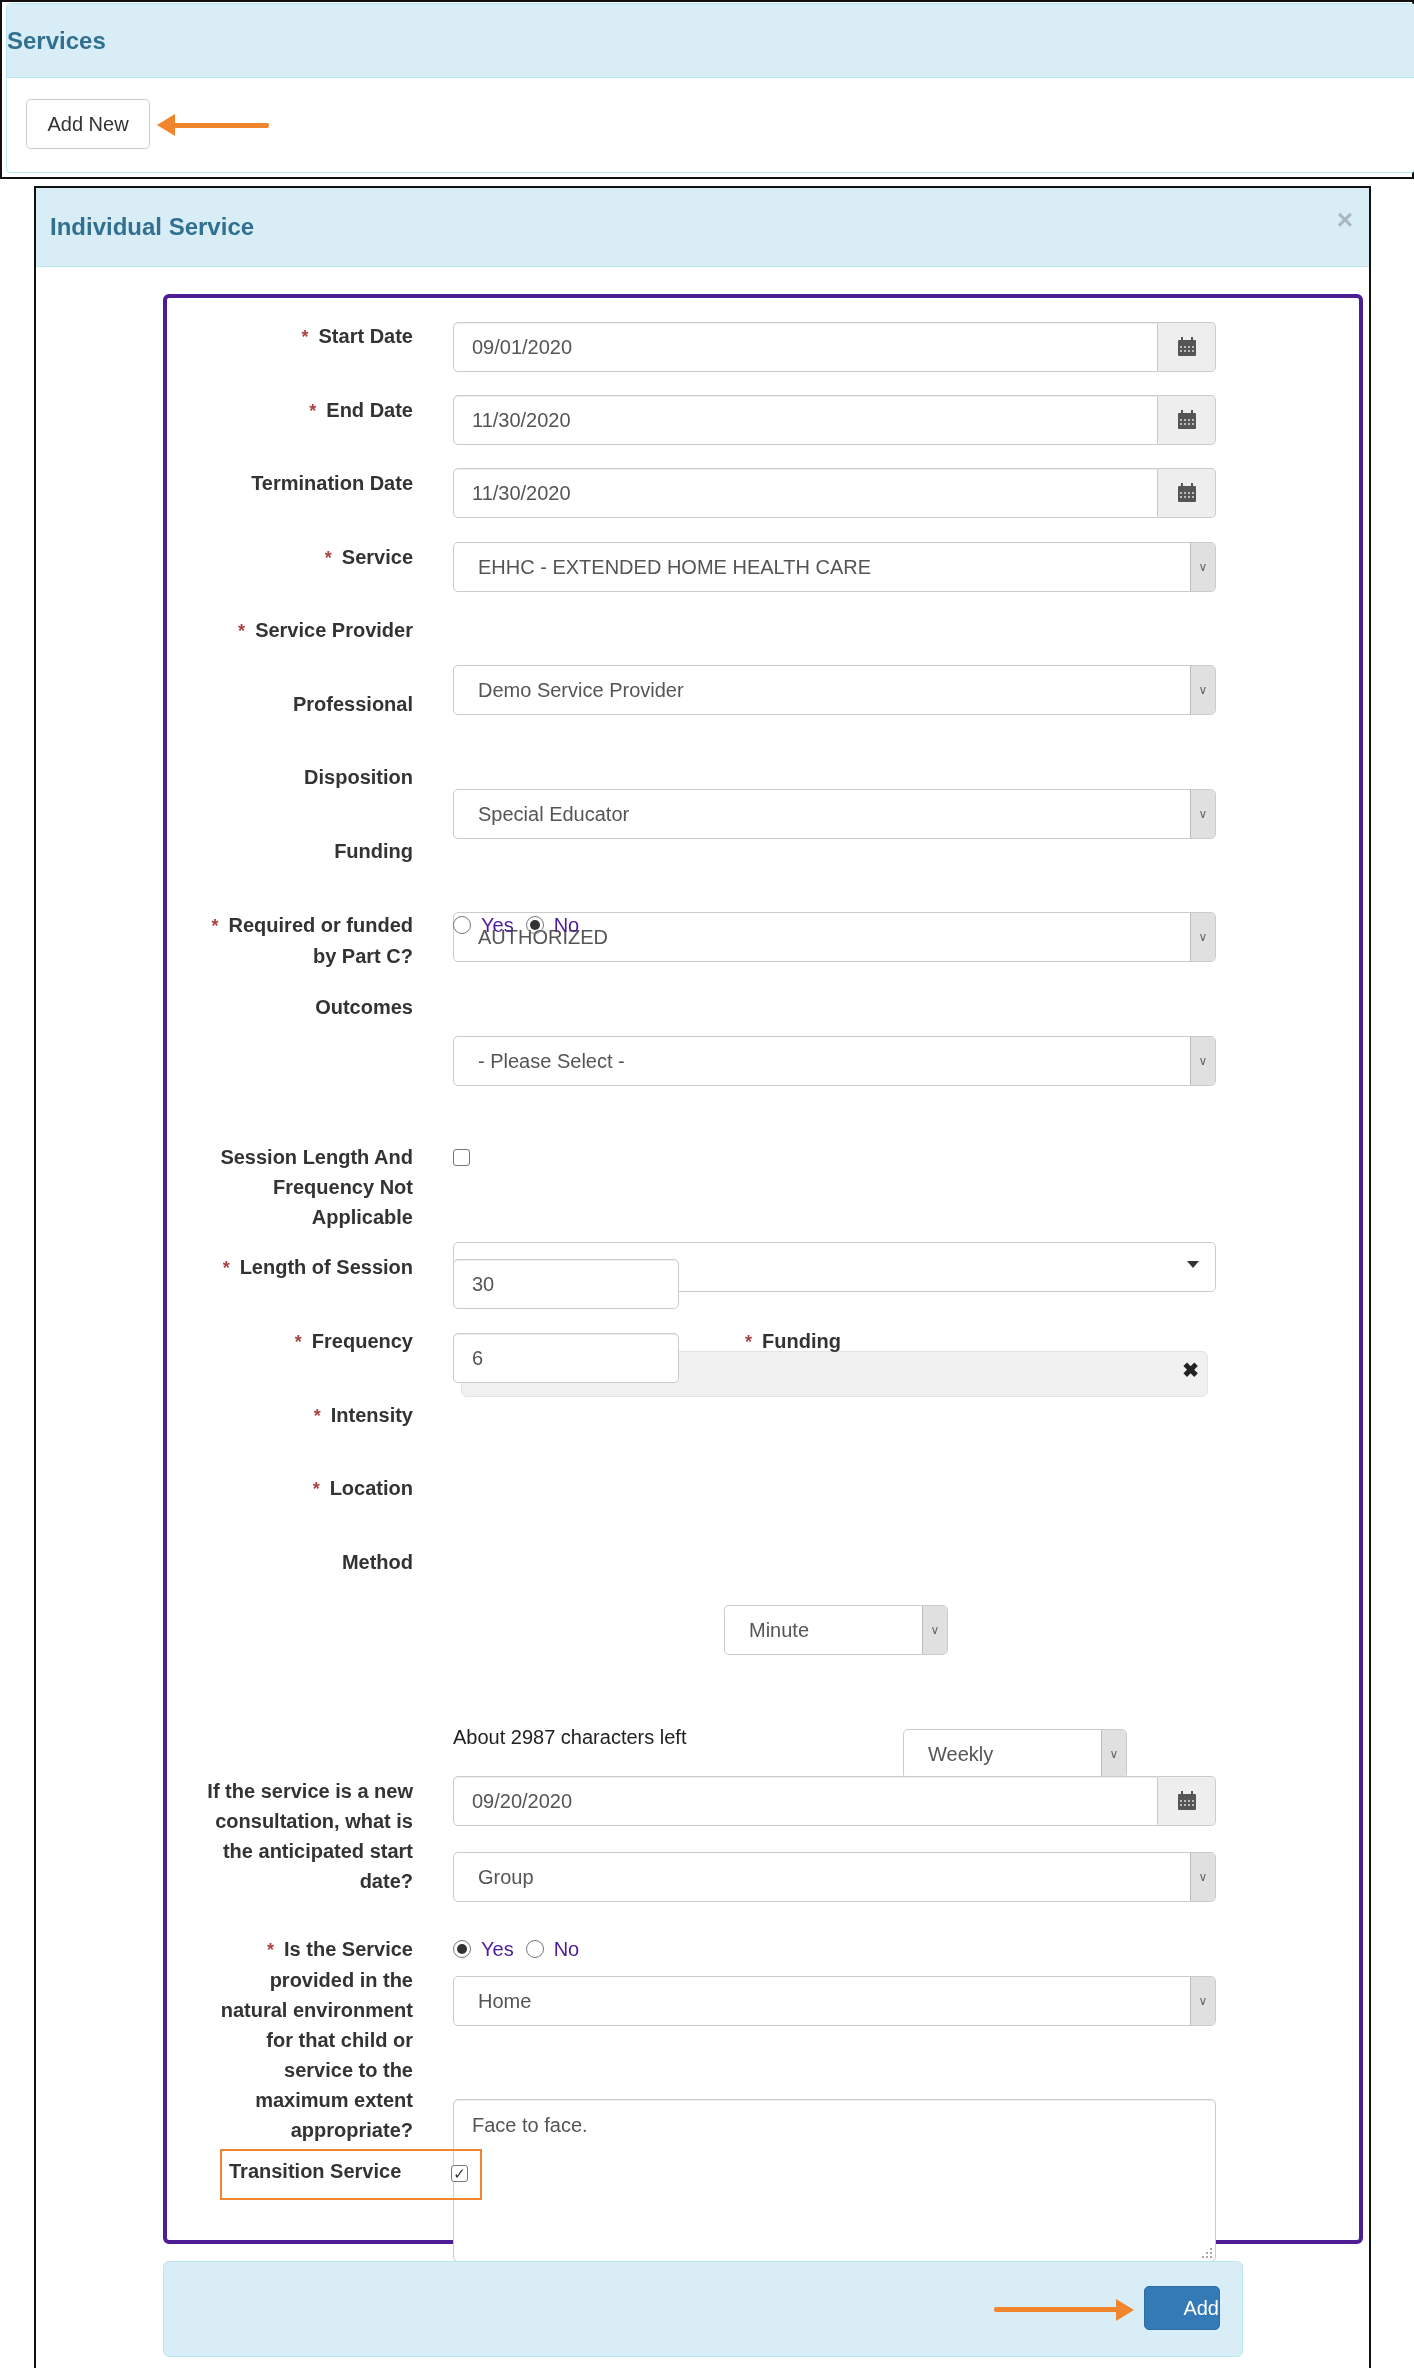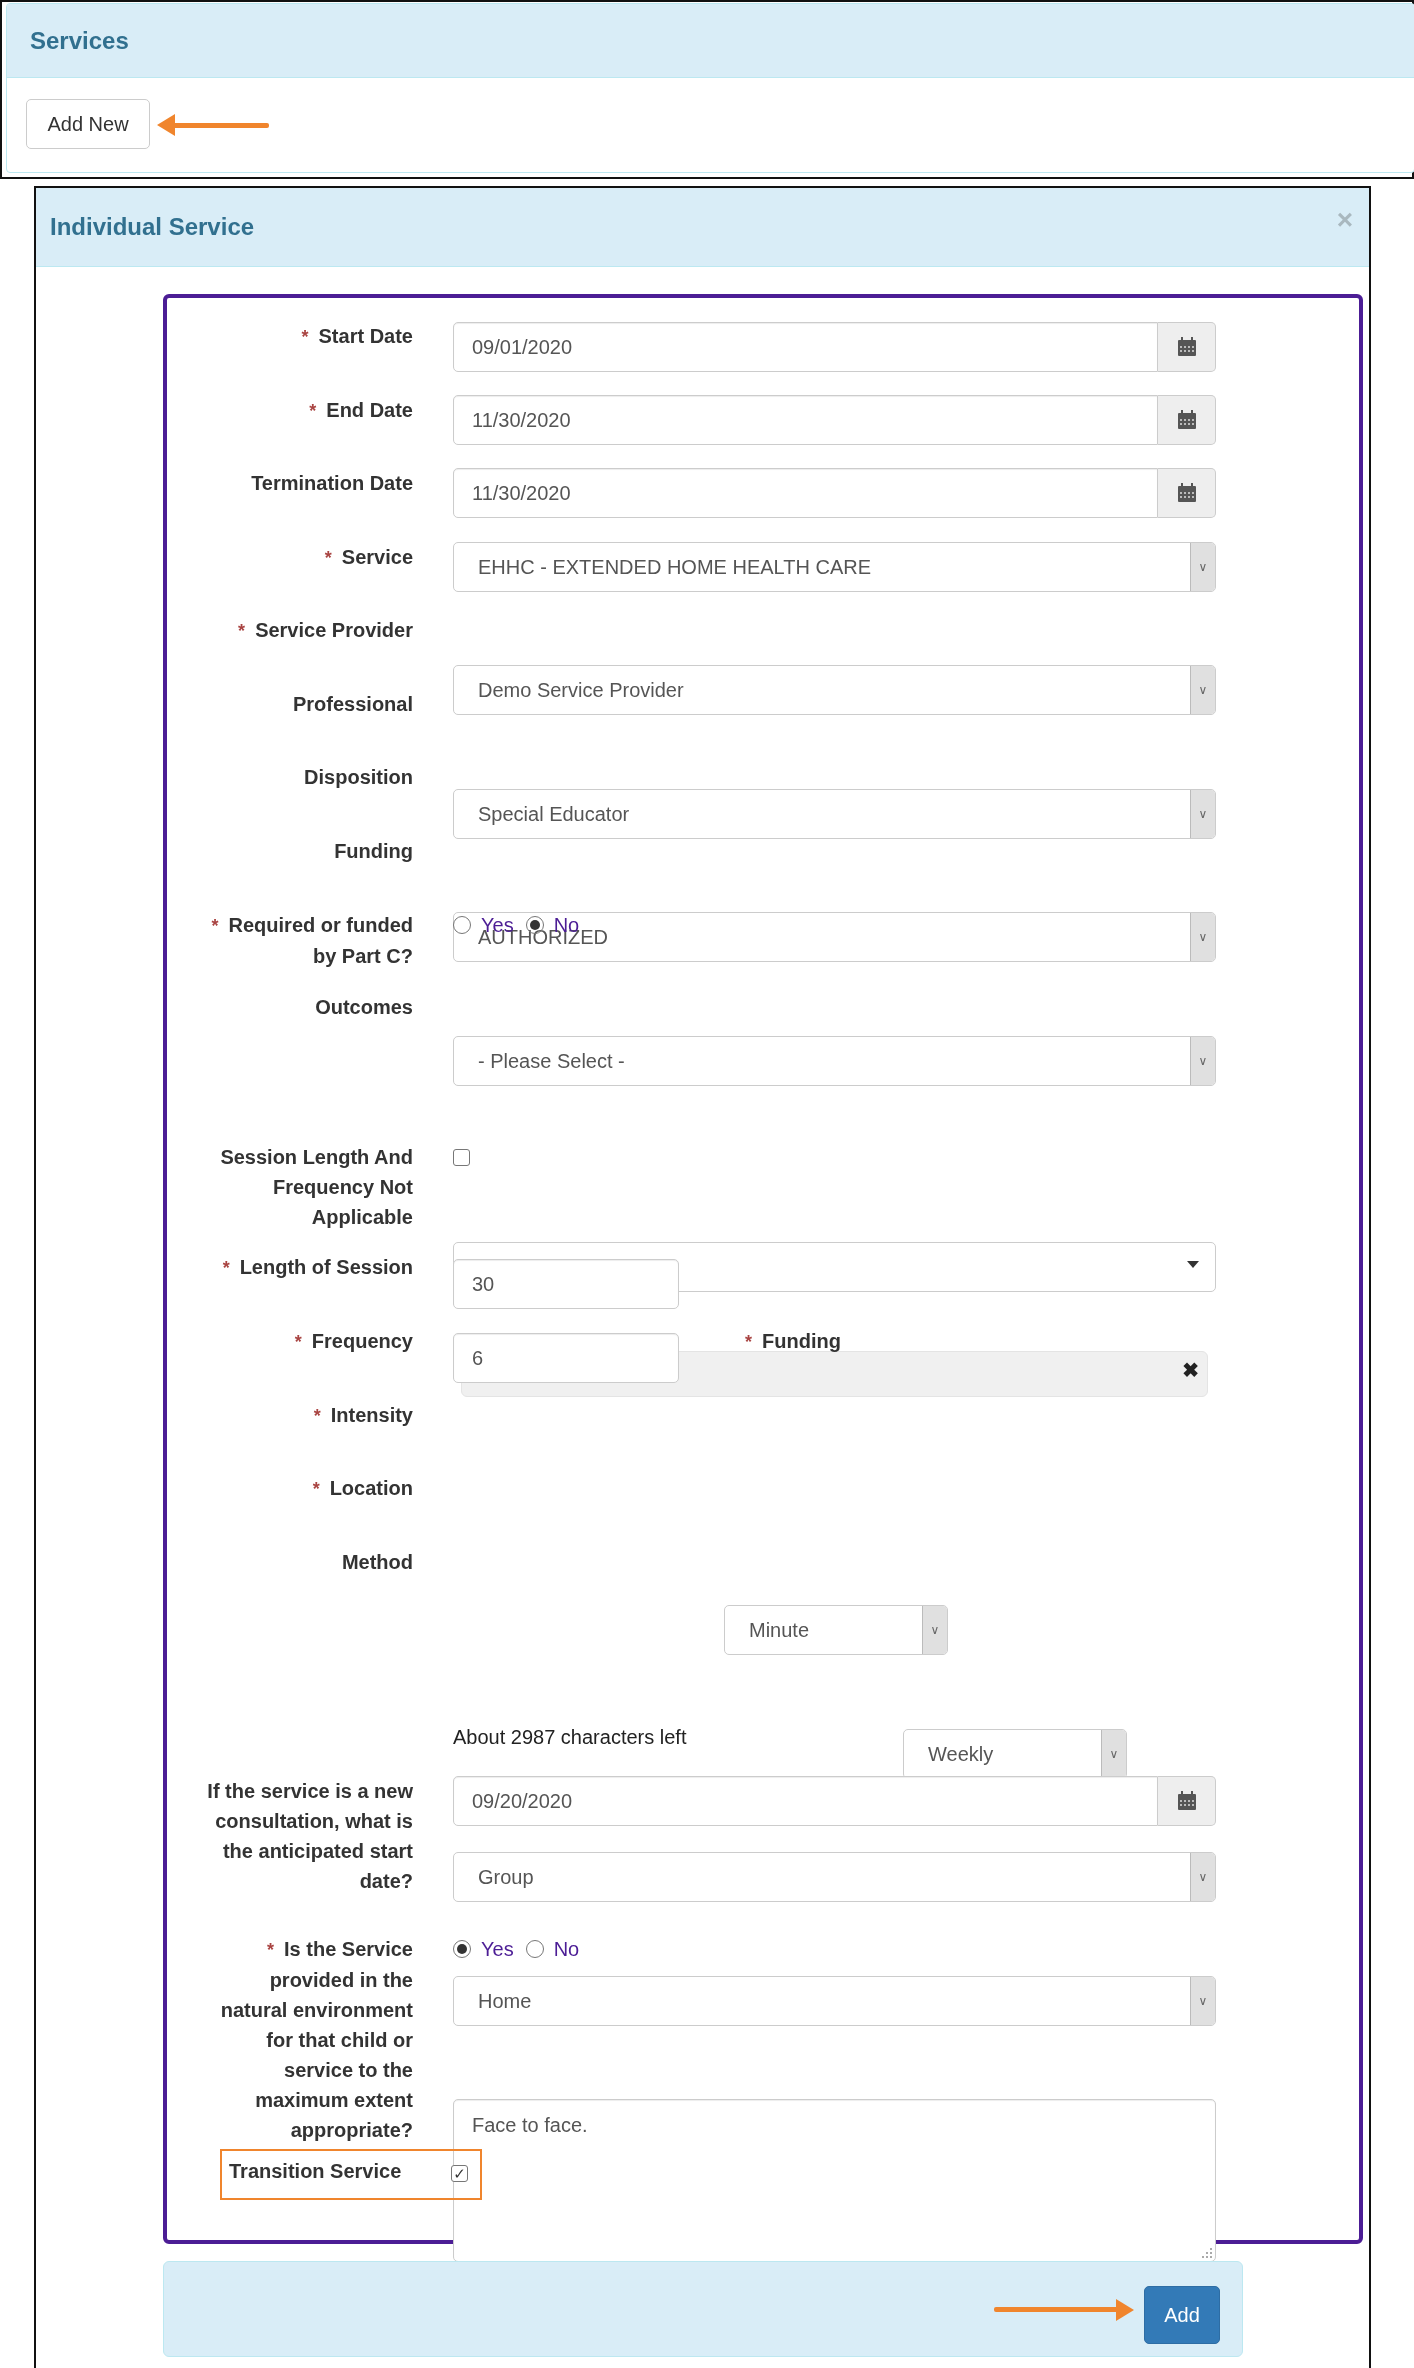--- a/index.html
+++ b/index.html
@@ -10,21 +10,21 @@
     .services-frame {
       position: absolute; left: 0; top: 0; width: 1414px; height: 179px;
       border: 2px solid #111; background: #fff;
     }
     .services-panel {
       position: absolute; left: 4px; top: 1px; width: 1409px; height: 170px;
       border: 1px solid #bce8f1; border-radius: 4px; background: #fff; overflow: hidden;
     }
     .services-heading {
       height: 74px; background: #d9edf7; border-bottom: 1px solid #bce8f1;
-      padding-left: 23px; display: flex; align-items: center;
+      display: flex; align-items: center;
     }
     .services-title { font-size: 24px; font-weight: bold; color: #31708f; }
     .add-new-btn {
       position: absolute; left: 24px; top: 97px; width: 124px; height: 50px;
       border: 1px solid #ccc; border-radius: 5px; background: #fff;
       font-family: "Liberation Sans", sans-serif; font-size: 20px; color: #333; cursor: pointer;
     }
     .arrow { position: absolute; }
 
     
@@ -122,23 +122,23 @@
       position: absolute; left: 57px; top: 1939px; width: 262px; height: 51px;
       border: 2px solid #f0852d;
     }
 
     
     .modal-footer {
       position: absolute; left: 127px; top: 2073px; width: 1080px; height: 96px;
       background: #d9edf7; border: 1px solid #bce8f1; border-radius: 6px;
     }
     .add-btn {
-      position: absolute; right: 22px; top: 24px; width: 76px; height: 58px;
+      position: absolute; right: 22px; top: 24px; width: 76px; height: 44px;
       background: #337ab7; border: 1px solid #2e6da4; border-radius: 5px;
-      color: #fff; font-size: 20px; font-family: "Liberation Sans", sans-serif; cursor: pointer;
+      color: #fff; font-size: 20px; font-family: "Liberation Sans", sans-serif; cursor: pointer; text-align: right;
     }
   </style>
 </head>
 <body>
 
 <div class="services-frame">
   <div class="services-panel">
     <div class="services-heading">
       <span class="services-title">Services</span>
     </div>

